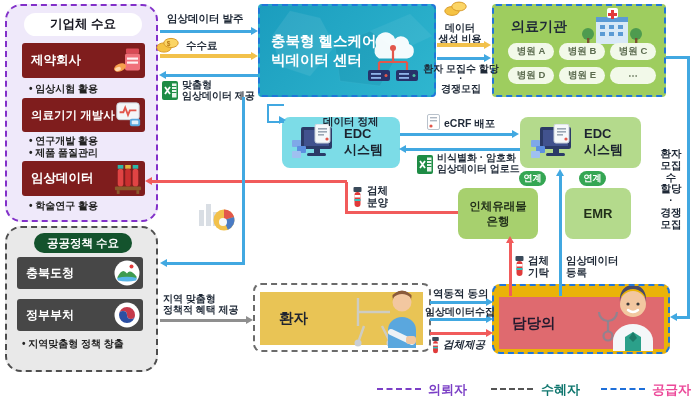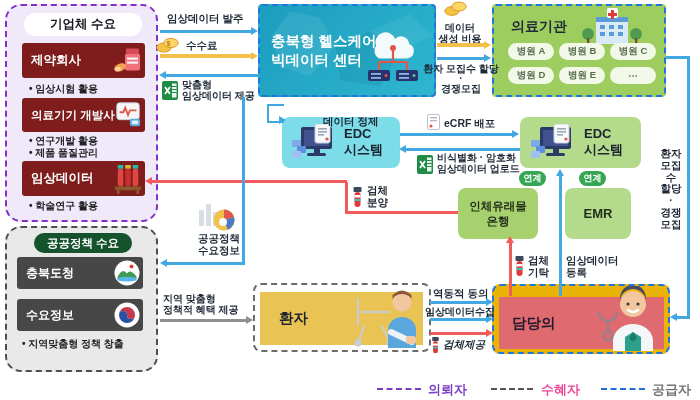--- a/index.html
+++ b/index.html
@@ -88,21 +88,21 @@
       <span class="lbl">충북도청</span>
       <svg class="nicon" width="26" height="26" viewBox="0 0 26 26">
         <circle cx="13" cy="13" r="12.5" fill="#fff"></circle>
         <path d="M3.5 17 Q8.5 7 13 13.5 Q16 8.5 22.5 16.5 L22.5 18 L3.5 18 Z" fill="#3E9B4F"></path>
         <path d="M3 18 Q13 15.5 23 18 L22 20.5 Q13 22.5 4 20.5 Z" fill="#57B6E8"></path>
         <circle cx="17.5" cy="6.5" r="2" fill="#E23B3B"></circle>
       </svg>
     </div>
 
     <div class="node-btn dark" style="left:10px;top:71px;width:126px;height:32px;font-size:12px;">
-      <span class="lbl">수요정보</span>
+      <span class="lbl">정부부처</span>
       <svg class="nicon" width="26" height="26" viewBox="0 0 26 26">
         <circle cx="13" cy="13" r="12.5" fill="#fff"></circle>
         <path d="M5 13 A8 8 0 0 1 21 13 A4 4 0 0 1 13 13 A4 4 0 0 0 5 13 Z" fill="#C5394B"></path>
         <path d="M21 13 A8 8 0 0 1 5 13 A4 4 0 0 1 13 13 A4 4 0 0 0 21 13 Z" fill="#2B4FA2"></path>
       </svg>
     </div>
     <div class="note" style="left:15px;top:110px;">• 지역맞춤형 정책 창출</div>
   </div>
 
   <div class="bigbox" style="left:258px;top:4px;width:178px;height:93px;background:linear-gradient(135deg,#1B9DBE,#2FB6CF);overflow:hidden;">
@@ -325,22 +325,20 @@
         <rect x="9" y="6" width="5" height="22"></rect>
         <rect x="16" y="14" width="5" height="14"></rect>
       </g>
     <g transform="translate(27,22)">
       <circle r="10.5" fill="#F2C14B"></circle>
       <path d="M0 0 L0 -10.5 A10.5 10.5 0 0 1 10 -3 Z" fill="#E2574C"></path>
       <path d="M0 0 L10 -3 A10.5 10.5 0 0 1 3.8 9.8 Z" fill="#4A7BC4"></path>
       <circle r="4" fill="#F7F9FB" cx="-1" cy="2"></circle>
     </g>
   </svg>
-  <div class="flbl pre" style="left:192px;top:233px;width:54px;text-align:center;">공공정책
-수요정보</div>
 
   <div class="ln" style="left:160px;top:319px;width:88px;height:2.5px;background:#8F8F8F;"></div>
   <div class="ah r" style="left:246px;top:316px;--c:#8F8F8F;"></div>
   <div class="flbl pre" style="left:163px;top:293px;width:92px;text-align:left;font-size:10px;">지역 맞춤형
 정책적 혜택 제공</div>
 
   <div class="ln" style="left:430px;top:301px;width:58px;height:3px;background:#41A8E1;"></div>
   <div class="ah r" style="left:486px;top:298px;--c:#41A8E1;"></div>
   <div class="flbl" style="left:433px;top:288px;">역동적 동의</div>
 
@@ -381,17 +379,17 @@
   <div class="flbl pre" style="left:657px;top:148px;width:28px;text-align:center;line-height:1.12;">환자
 모집수
 할당
 ·
 경쟁
 모집</div>
 
   <div class="legend-dash" style="left:377px;top:388px;width:44px;--c:#7B3FC6;"></div>
   <div class="legend-txt" style="left:428px;top:381px;color:#7B3FC6;">의뢰자</div>
   <div class="legend-dash" style="left:491px;top:388px;width:42px;--c:#555;"></div>
-  <div class="legend-txt" style="left:541px;top:381px;color:#ec4899;">수혜자</div>
+  <div class="legend-txt" style="left:541px;top:381px;color:#0f766e;">수혜자</div>
   <div class="legend-dash" style="left:601px;top:388px;width:44px;--c:#1E6FD9;"></div>
-  <div class="legend-txt" style="left:652px;top:381px;color:#737373;">공급자</div>
+  <div class="legend-txt" style="left:652px;top:381px;color:#ec4899;">공급자</div>
 
 </div>
 
 </body></html>

